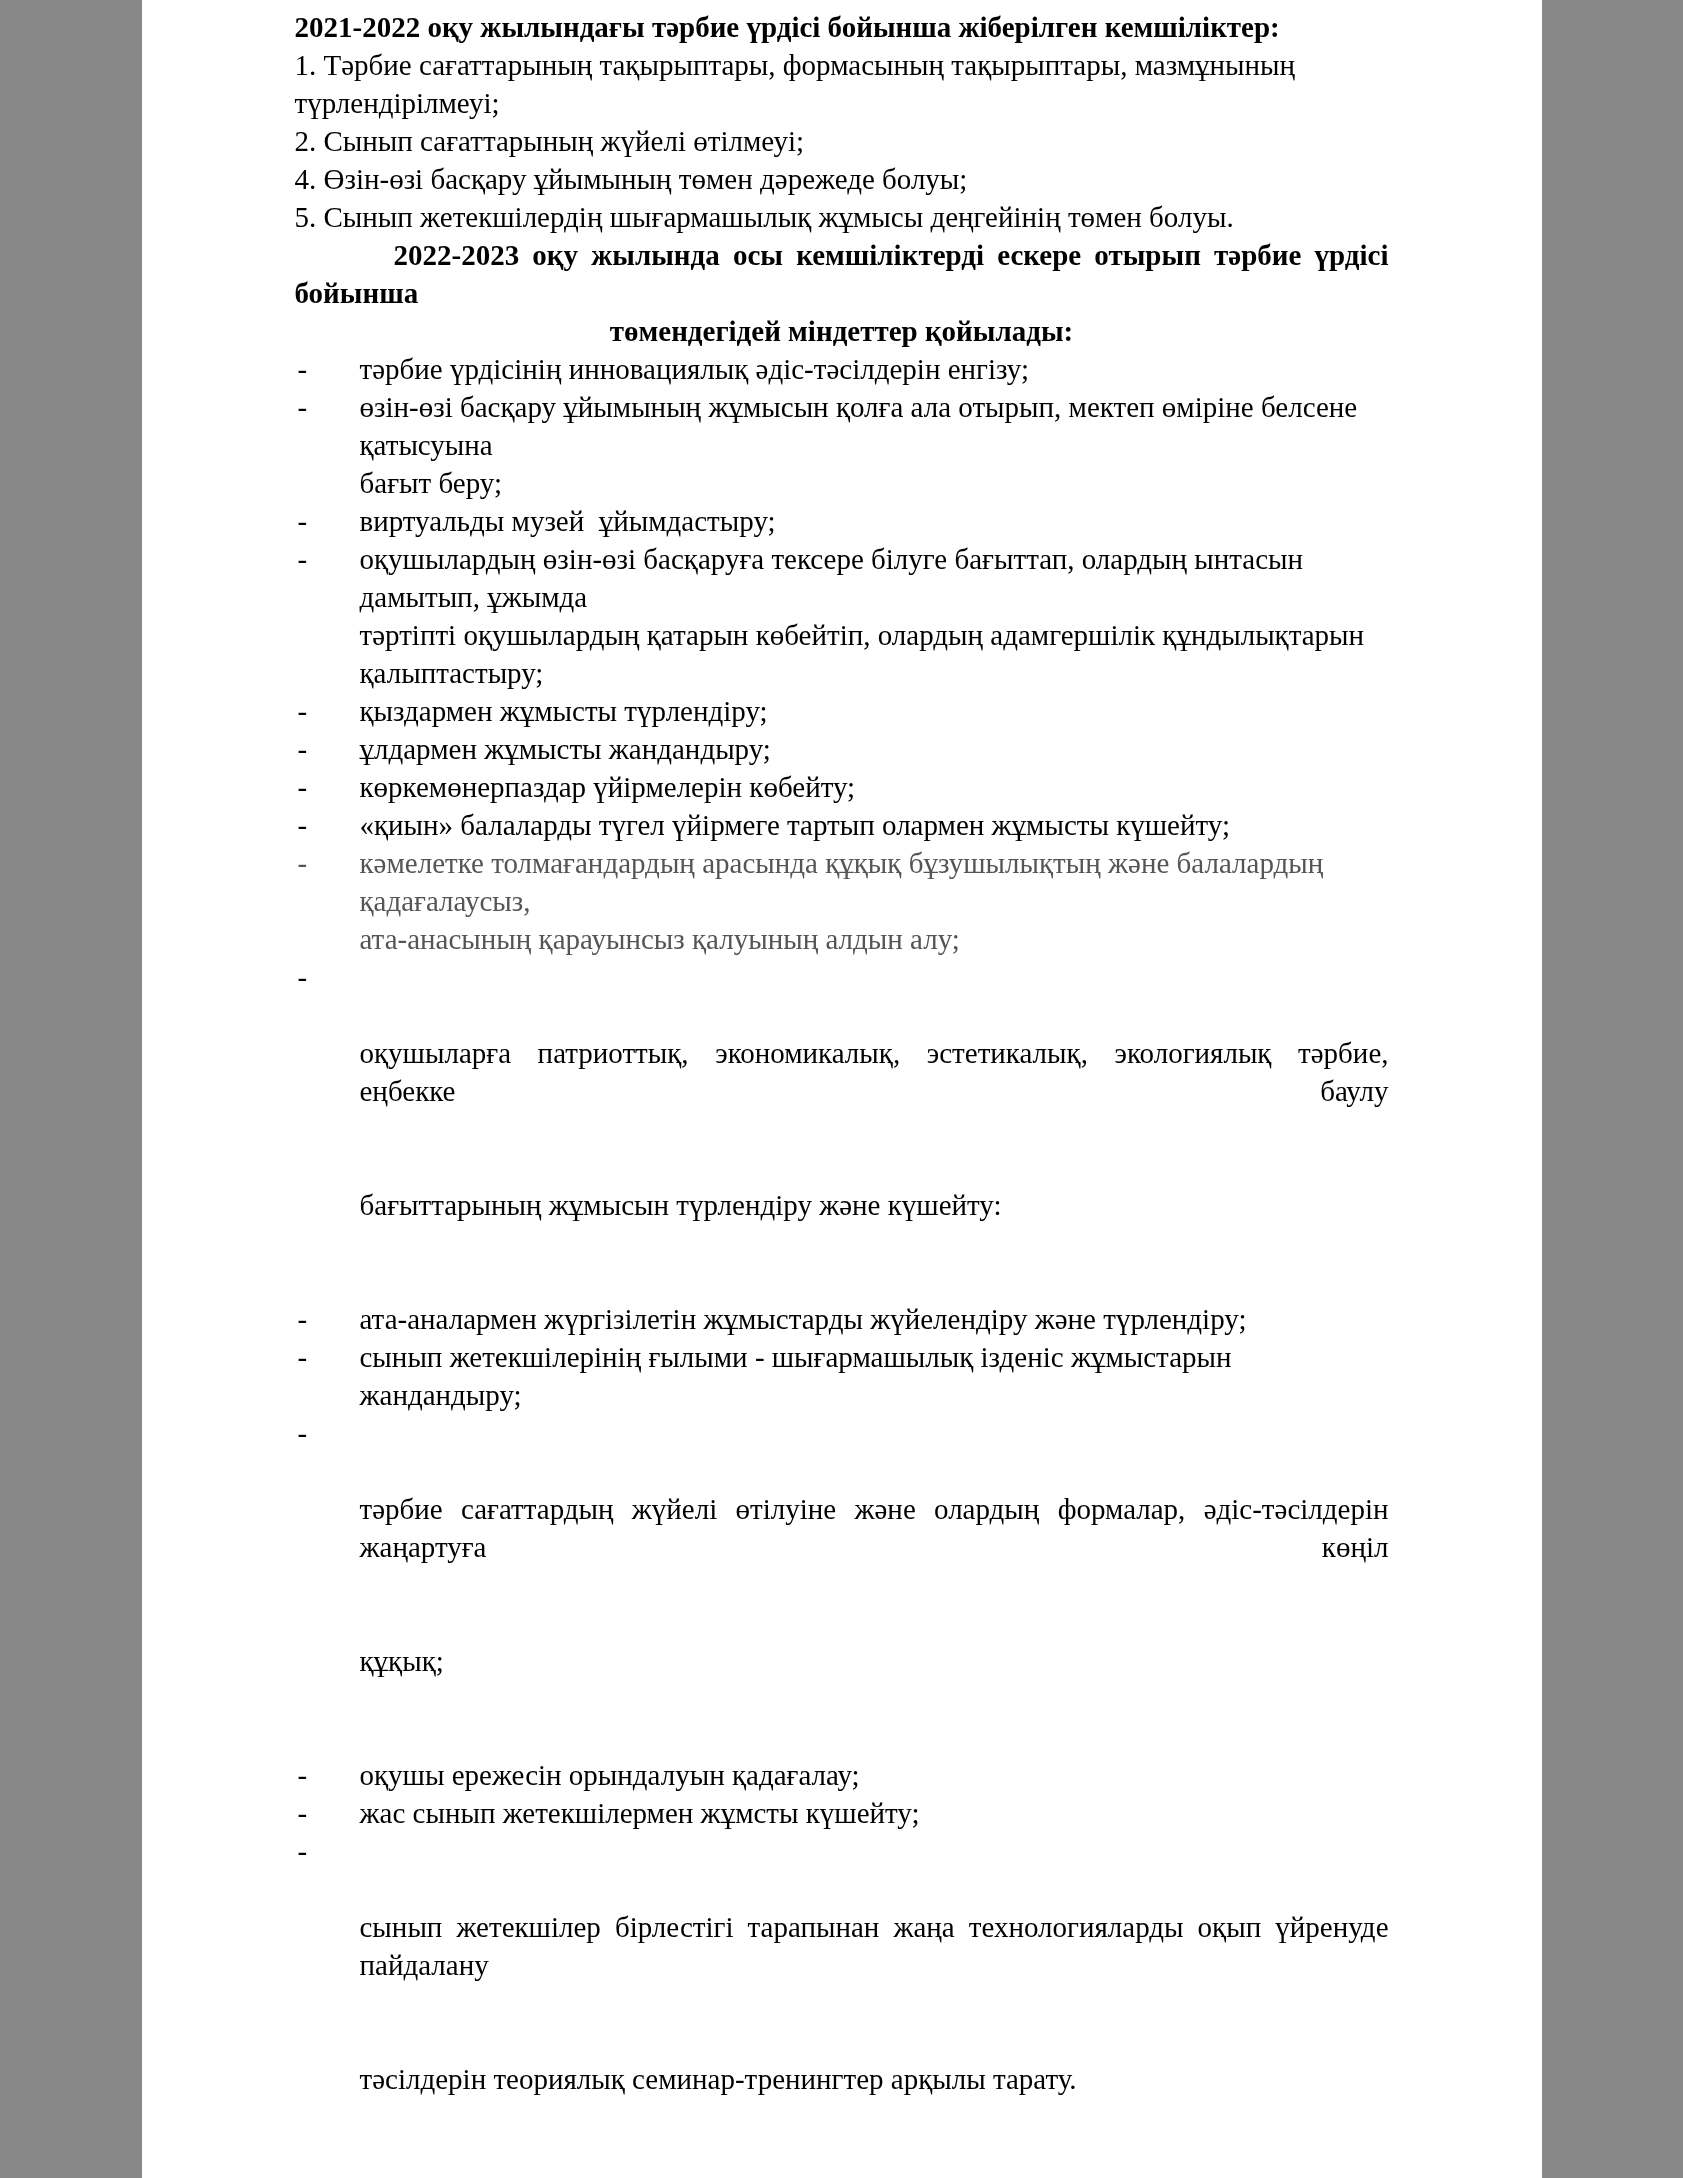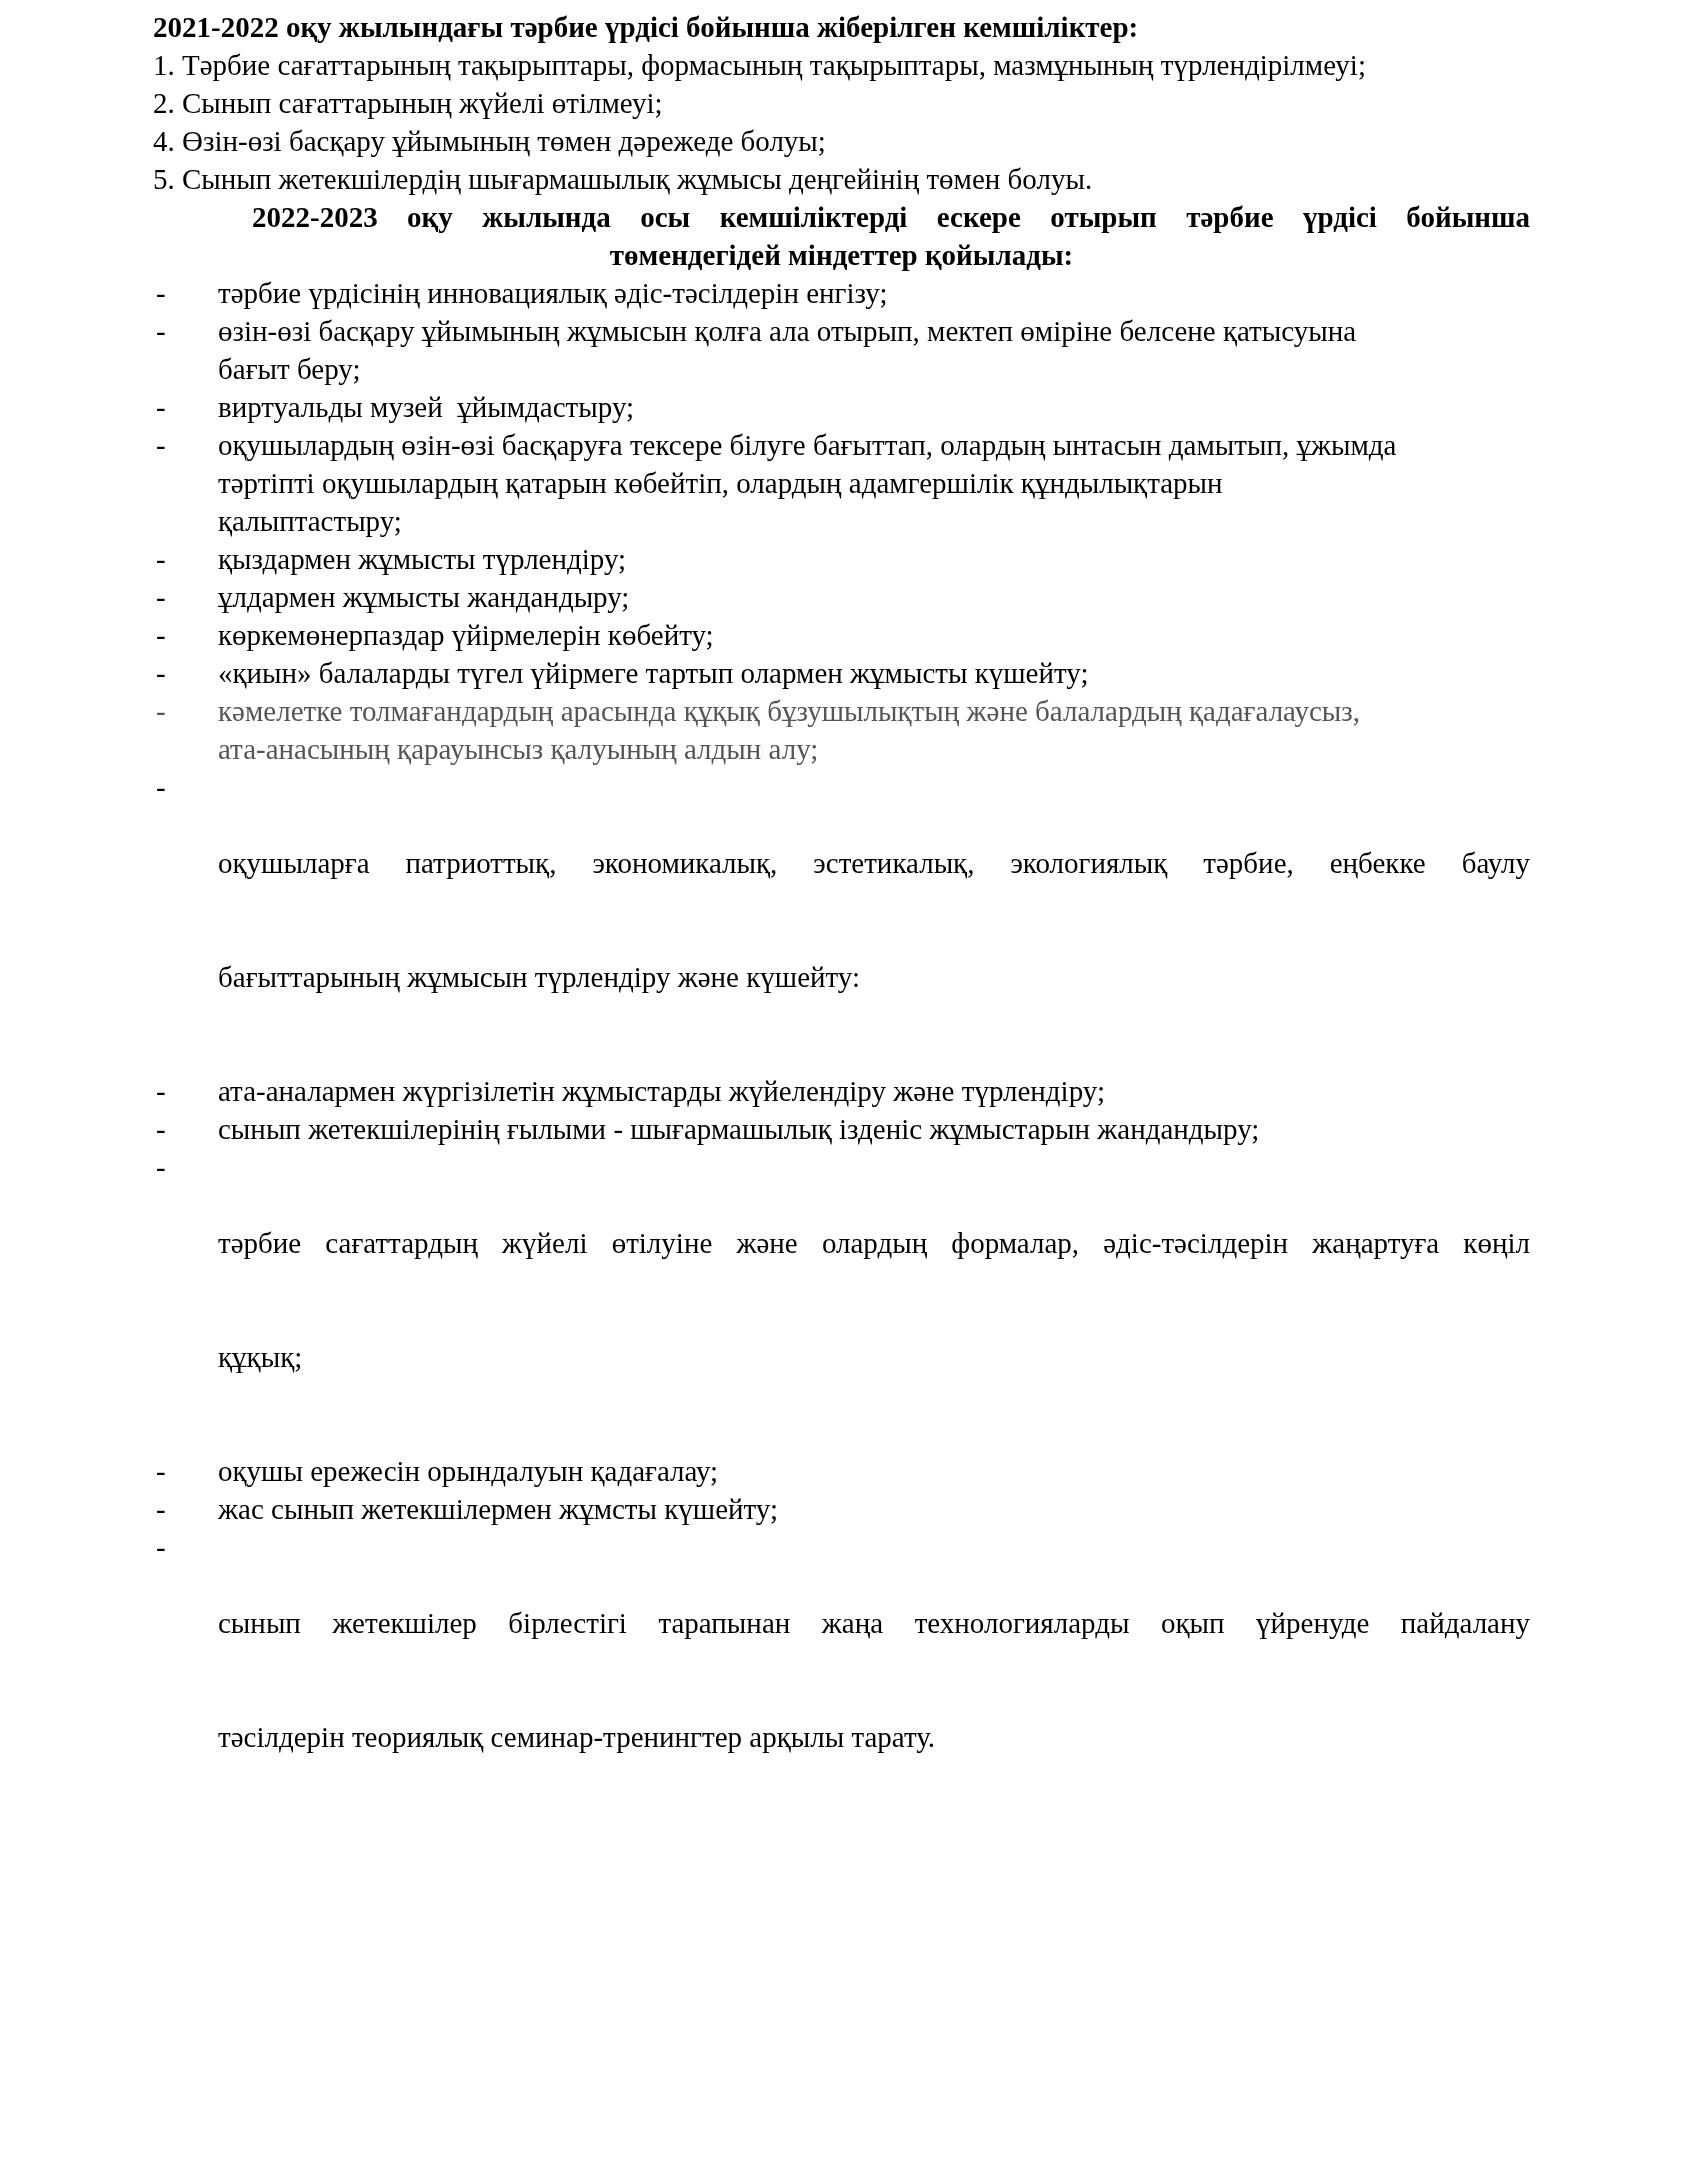--- a/index.html
+++ b/index.html
@@ -7,21 +7,21 @@
     --muted-text:#555555;
     --background:#ffffff;
   }
   html,body{margin:0;padding:0;}
   body{
     background:#888;
     font-family:"Liberation Serif","DejaVu Serif",serif;
   }
   .page{
     position:relative;
-    width:1683px;
+    width:1400px;
     height:2178px;
     margin:0 auto;
     background:var(--background);
     color:var(--text);
     box-sizing:border-box;
     padding:8px 153px 0 153px;
     font-size:29px;
     line-height:38px;
     overflow:hidden;
   }

